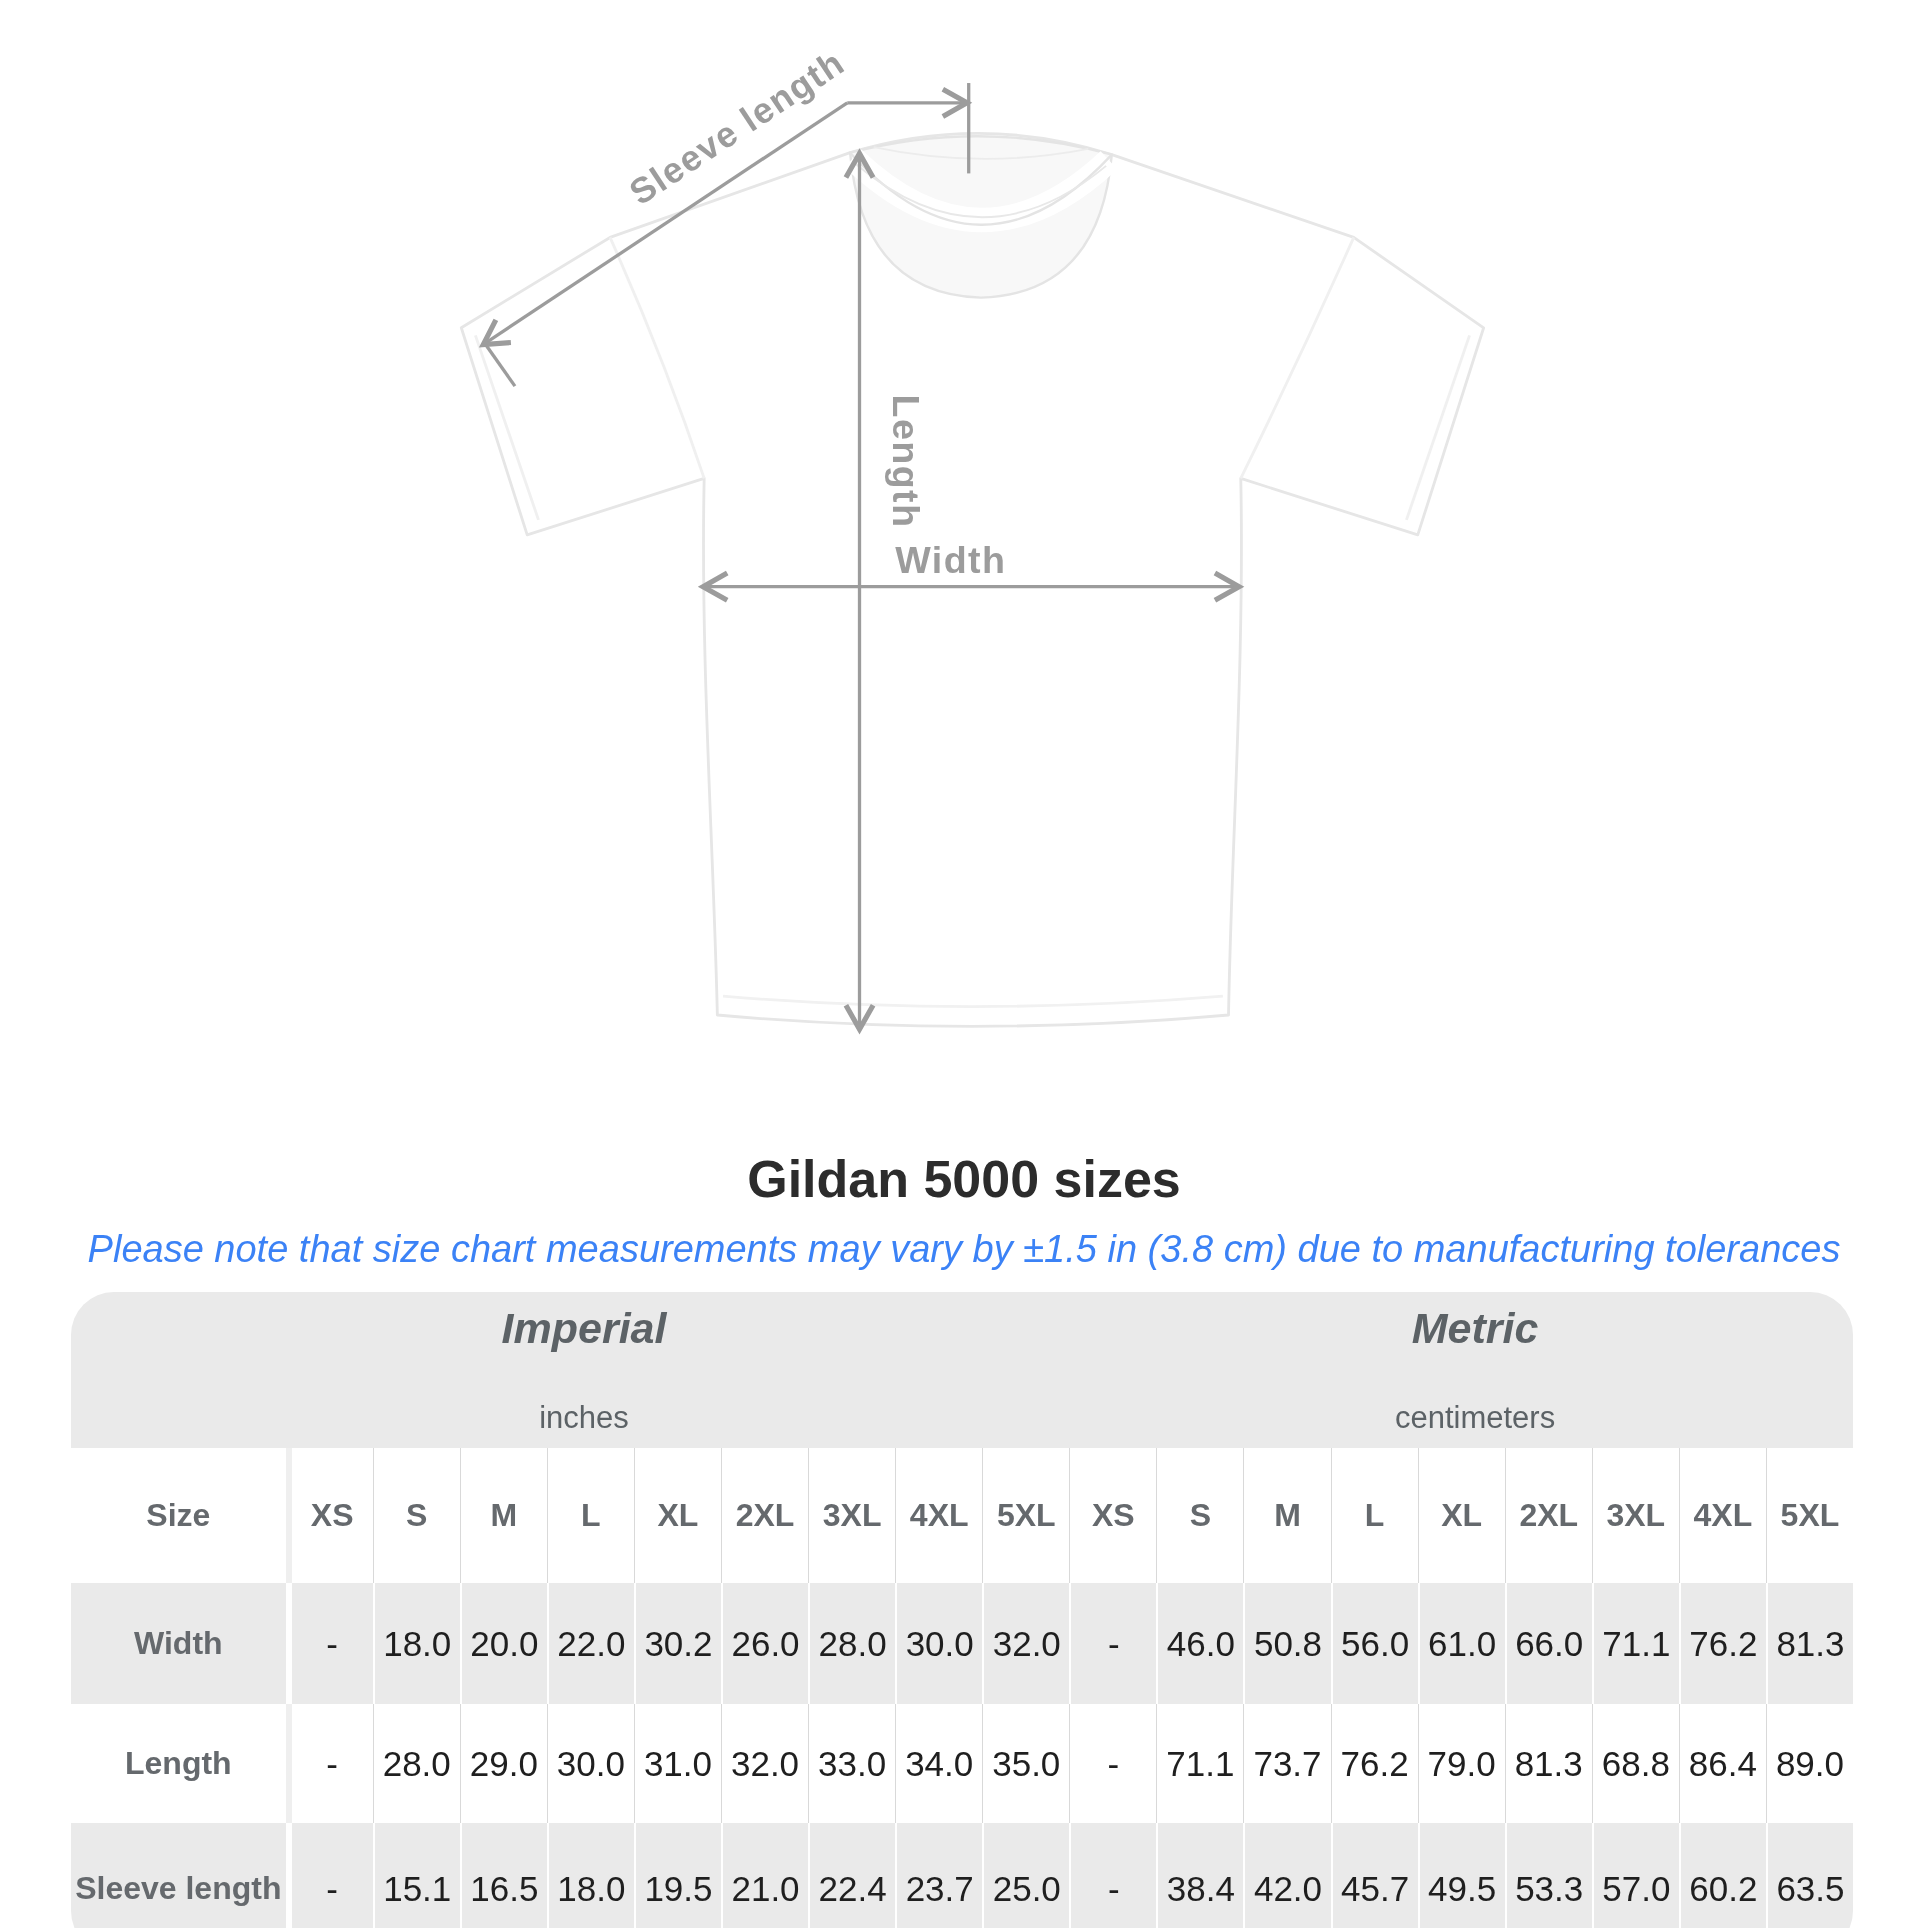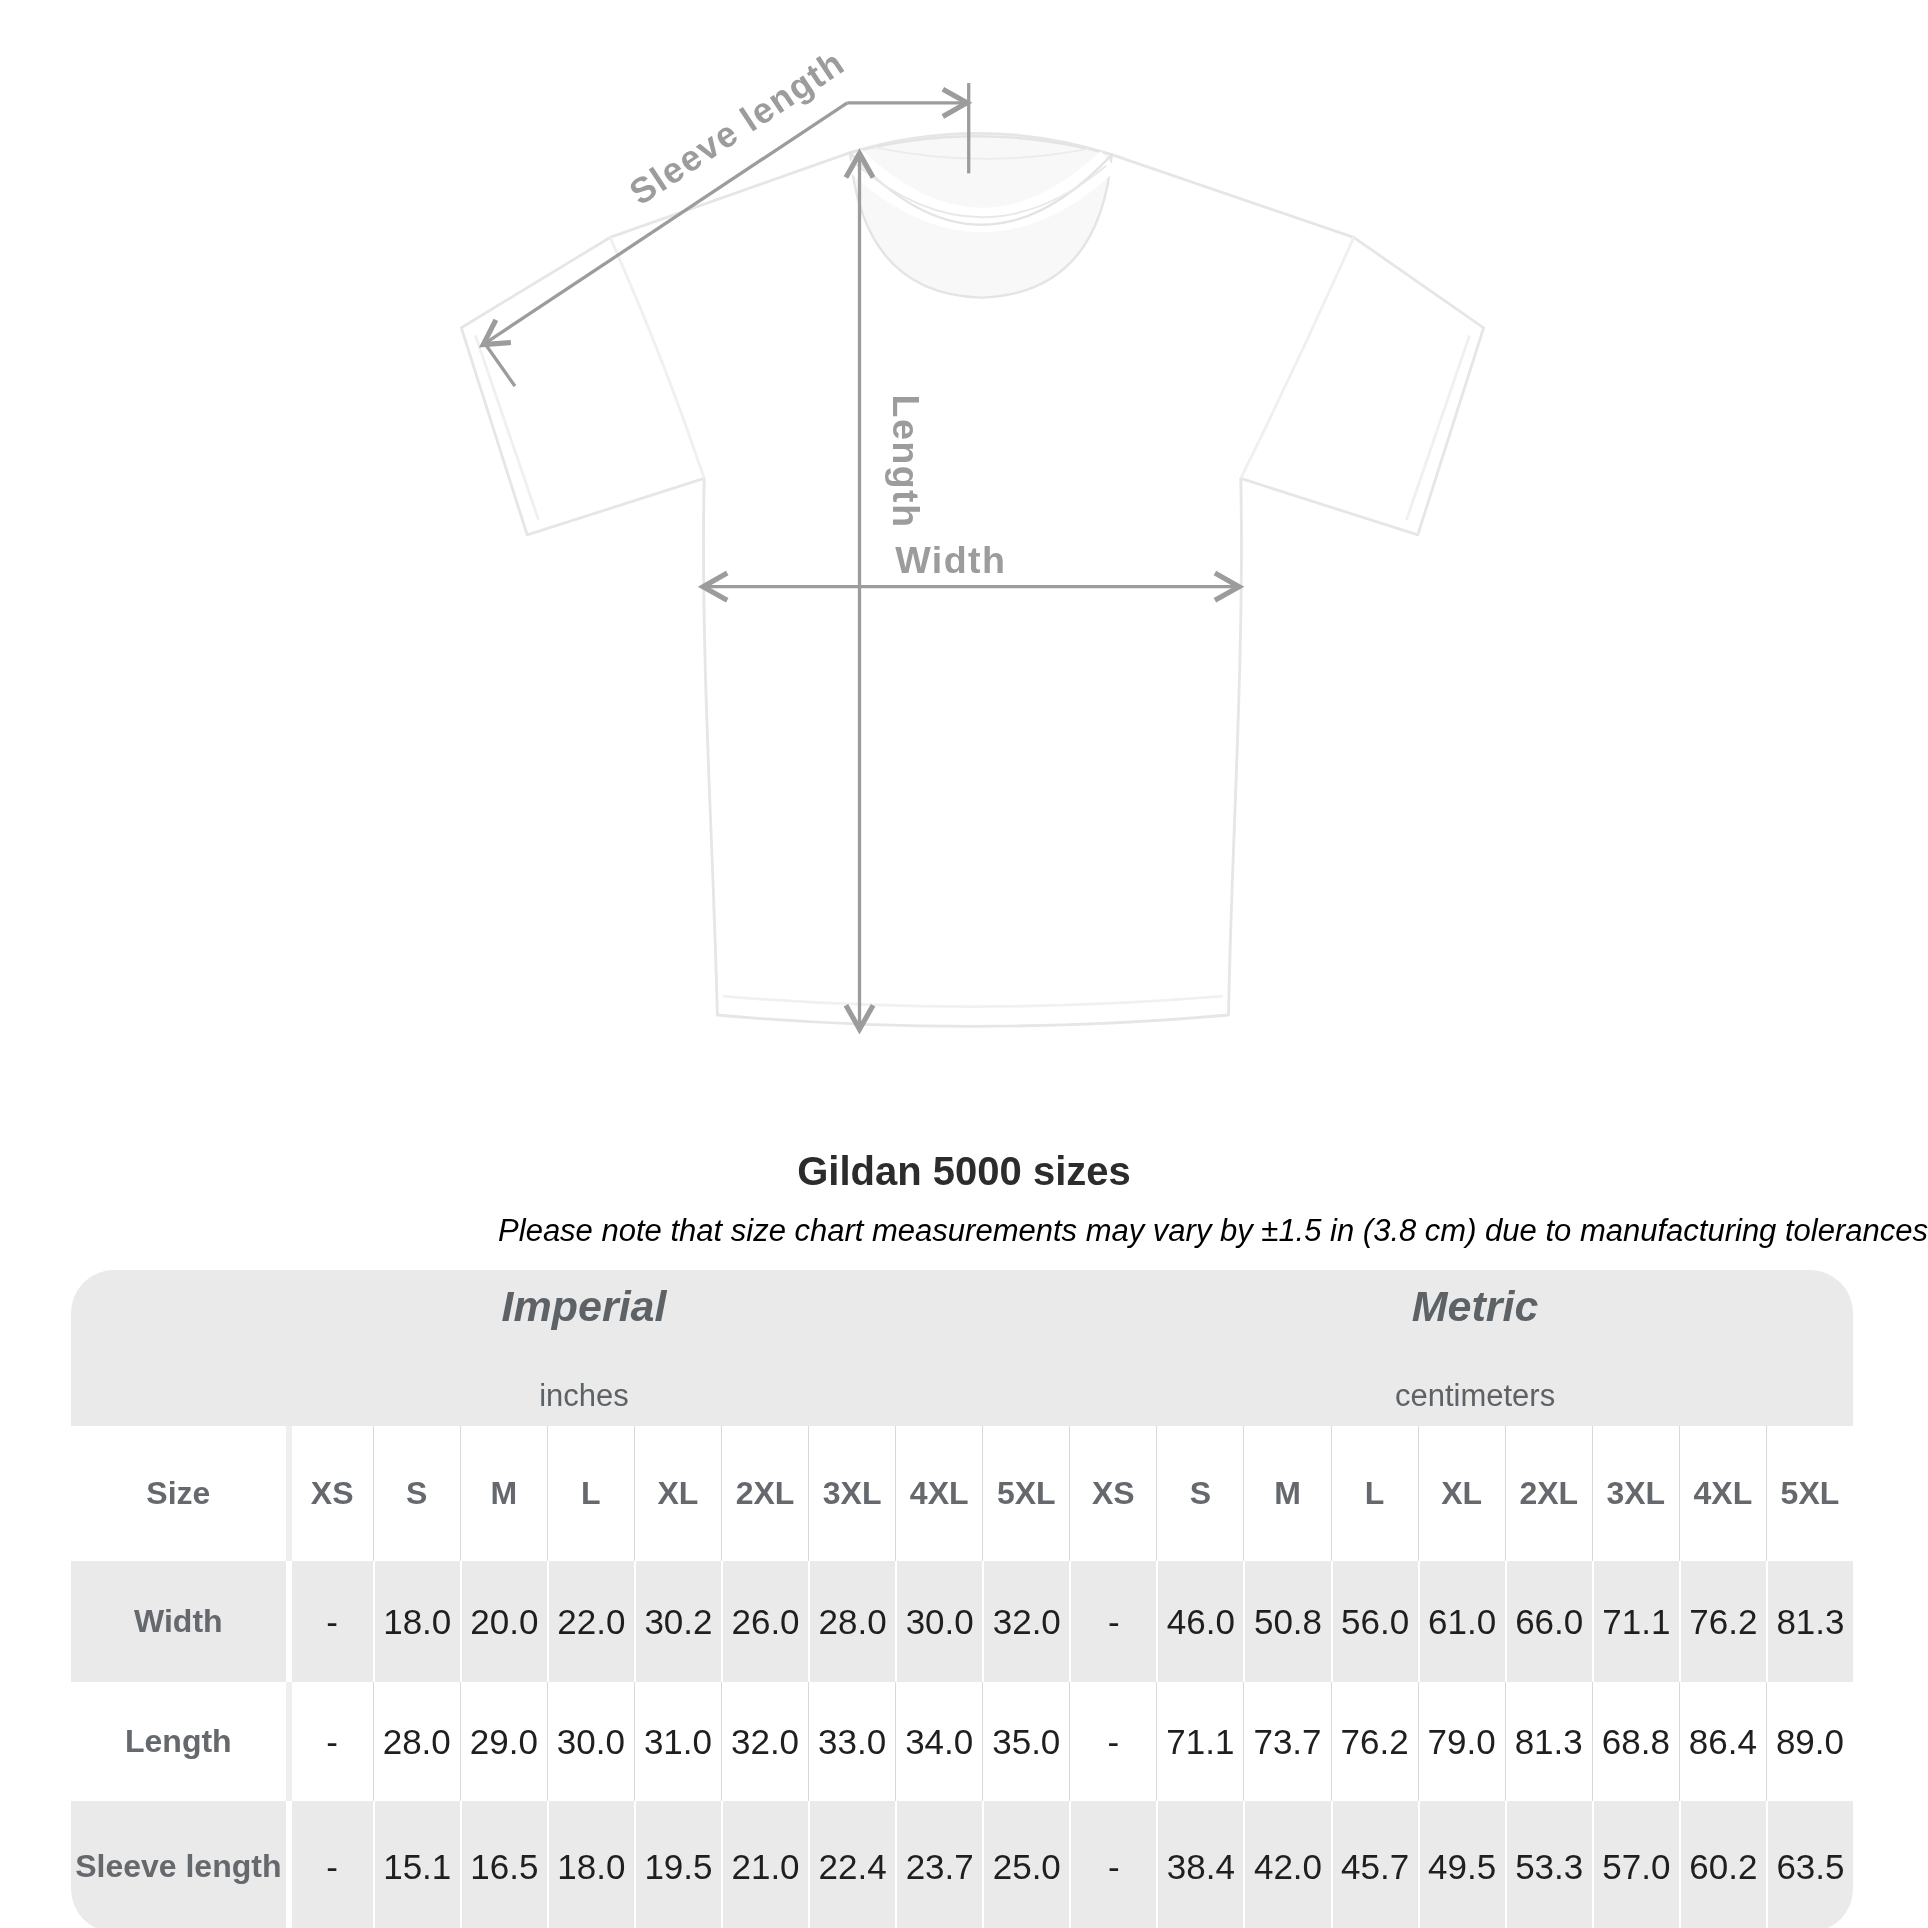--- a/index.html
+++ b/index.html
@@ -4,24 +4,24 @@
 <style>
   html,body{margin:0;padding:0;background:#fff;}
   .page{
     position:relative;width:1928px;height:1928px;background:#fff;
     font-family:"Liberation Sans", sans-serif;overflow:hidden;
   }
   .diagram{position:relative;width:1928px;height:1083px;}
   .diagram svg{position:absolute;left:0;top:0;}
   .dlabel{fill:#9c9c9c;font-weight:bold;font-family:"Liberation Sans",sans-serif;}
   .page-title{
-    margin:66px 0 0;text-align:center;font-size:40px;font-weight:bold;color:#2c2c2c;
+    margin:66px 0 0;text-align:center;font-size:52px;font-weight:bold;color:#2c2c2c;
   }
   .page-subtitle{
-    margin:19px 0 0;text-align:right;font-size:31px;font-style:italic;color:#000000;
+    margin:19px 0 0;text-align:center;font-size:38px;font-style:italic;color:#3b82f6;
   }
   .size-table{margin:21px 71px 0;width:1782px;}
   .band{
     display:grid;grid-template-columns:1090fr 803fr;height:156px;
     background:#eaeaea;border-radius:43px 43px 0 0;
   }
   .band-group{display:flex;flex-direction:column;align-items:center;justify-content:center;color:#5c6266;gap:38px;}
   .band-name{font-size:43px;font-weight:bold;font-style:italic;}
   .band-unit{font-size:31px;margin-top:9.4px;}
   .trow{display:grid;grid-template-columns:228fr repeat(18,92.5fr);}

